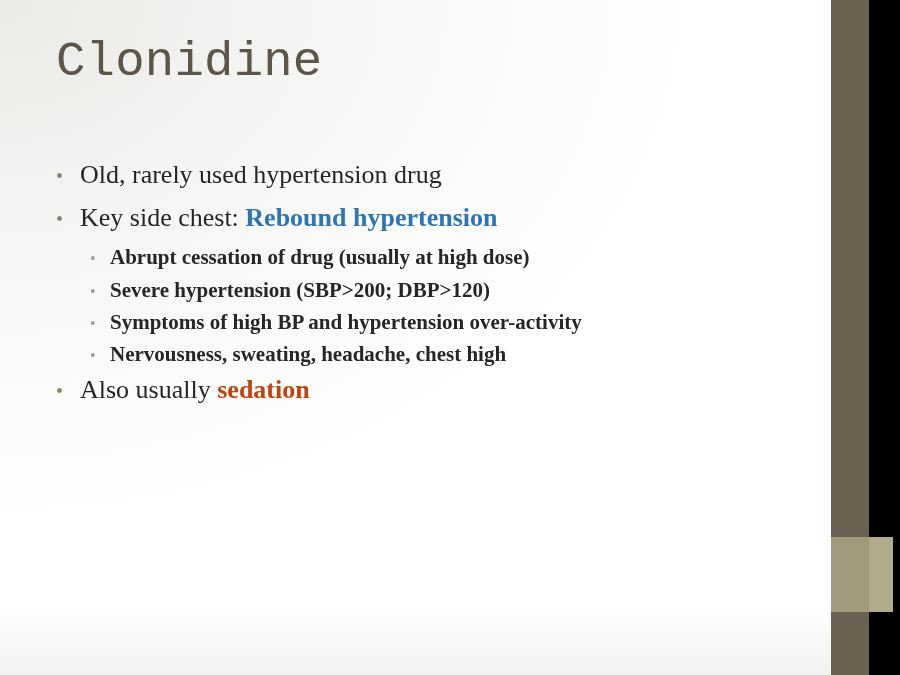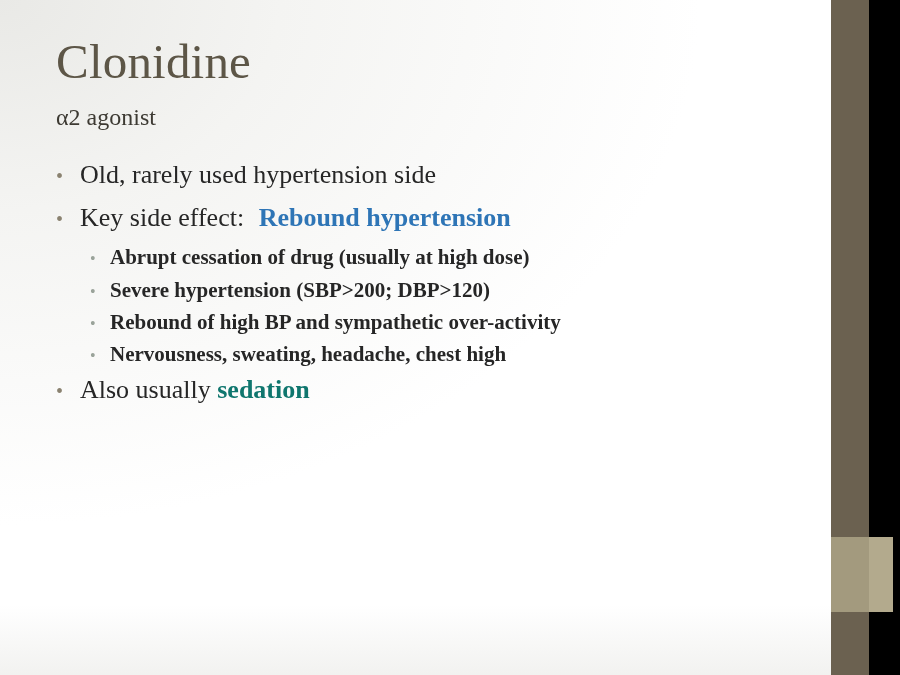--- a/index.html
+++ b/index.html
@@ -79,21 +79,21 @@
     height: 675px;
   }
 
   .title {
     position: absolute;
     left: 56px;
     top: 36px;
     font-size: 49px;
     line-height: 1.08;
     color: #5d5647;
-    font-family: Liberation Serif, serif;
+    font-family: Liberation Mono, monospace;
     font-weight: normal;
     letter-spacing: 0.2px;
   }
   .subtitle {
     position: absolute;
     left: 56px;
     top: 104px;
     font-size: 24px;
     color: #3d3a33;
     font-family: "Liberation Serif", serif;
@@ -140,68 +140,66 @@
     width: 20px;
     color: #9aa39a;
     font-size: 16px;
     line-height: 1;
   }
   .l2 .text { flex: 1 1 auto; font-weight: bold; }
 
   .hl-blue {
     color: #2e75b6;
     font-weight: bold;
-    margin-left: 8px;
   }
   .hl-red {
-    color: #0f766e;
+    color: #c2410c;
     font-weight: bold;
   }
 </style>
 </head>
 <body>
 
 <div class="slide">
   <div class="slide-bg"></div>
   <div class="bottom-shade"></div>
 
   <div class="right-bar-dark"></div>
   <div class="right-bar-tan"></div>
   <div class="right-bar-black"></div>
   <div class="right-bar-tan2"></div>
 
   <div class="content">
 
     <div class="title">Clonidine</div>
-    <div class="subtitle">α2 agonist</div>
 
     <div class="body-list">
 
       <div class="l1">
         <span class="bullet">•</span>
-        <span class="text">Old, rarely used hypertension side</span>
+        <span class="text">Old, rarely used hypertension drug</span>
       </div>
 
       <div class="l1">
         <span class="bullet">•</span>
-        <span class="text"><span>Key side effect: </span><span class="hl-blue">Rebound hypertension</span></span>
+        <span class="text"><span>Key side chest: </span><span class="hl-blue">Rebound hypertension</span></span>
       </div>
 
       <div class="sub-wrap">
         <div class="l2">
           <span class="bullet">•</span>
           <span class="text">Abrupt cessation of drug (usually at high dose)</span>
         </div>
         <div class="l2">
           <span class="bullet">•</span>
           <span class="text">Severe hypertension (SBP&gt;200; DBP&gt;120)</span>
         </div>
         <div class="l2">
           <span class="bullet">•</span>
-          <span class="text">Rebound of high BP and sympathetic over-activity</span>
+          <span class="text">Symptoms of high BP and hypertension over-activity</span>
         </div>
         <div class="l2">
           <span class="bullet">•</span>
           <span class="text">Nervousness, sweating, headache, chest high</span>
         </div>
       </div>
 
       <div class="l1">
         <span class="bullet">•</span>
         <span class="text"><span>Also usually </span><span class="hl-red">sedation</span></span>

